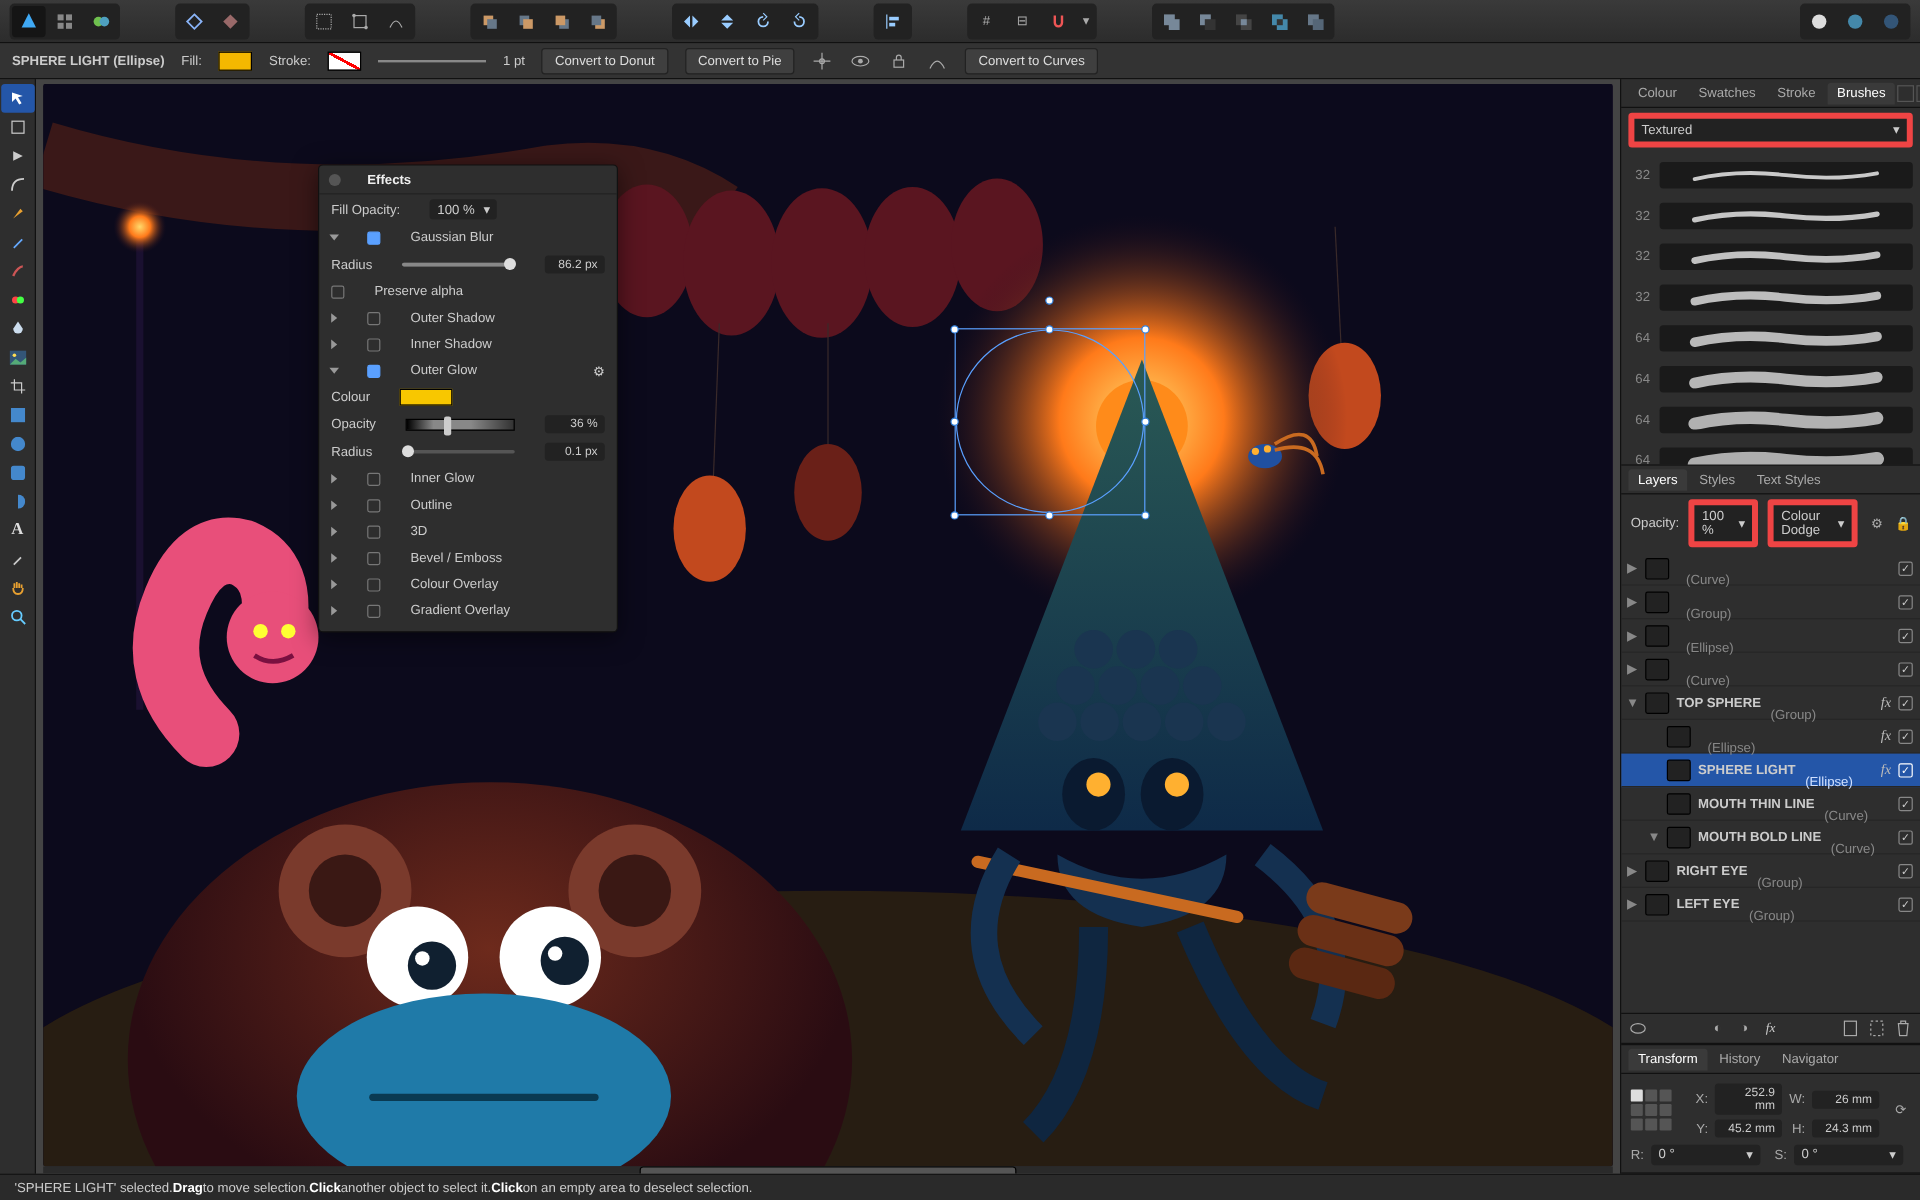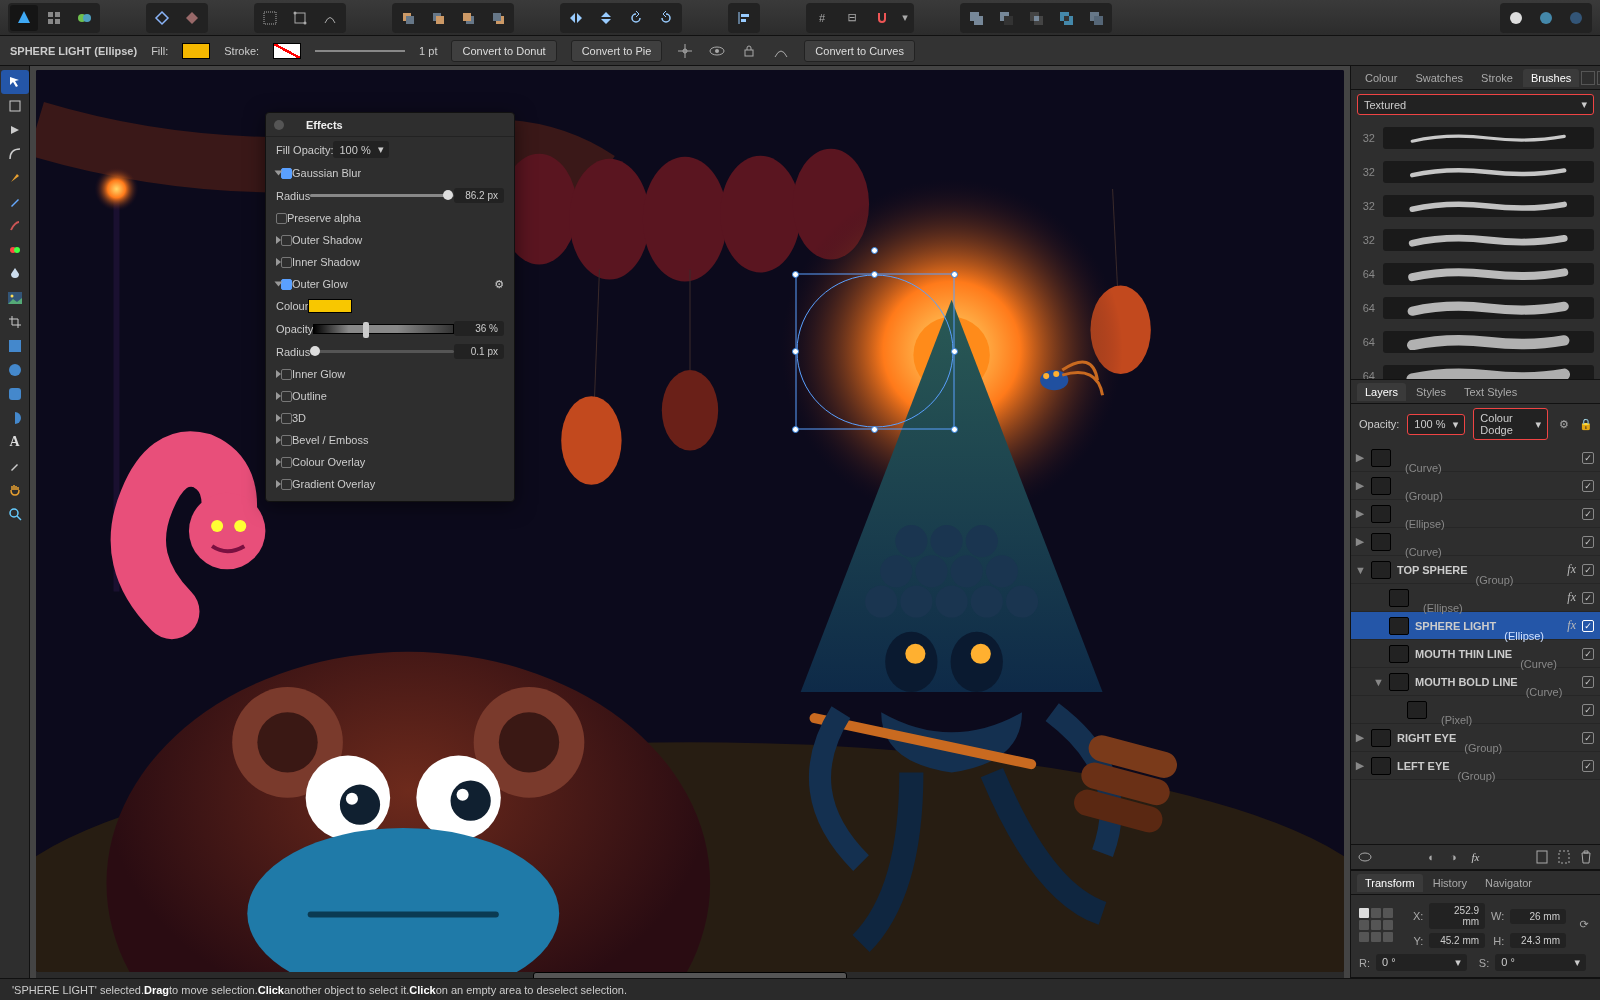--- a/index.html
+++ b/index.html
@@ -22,21 +22,21 @@
   .toolcol{width:30px;background:#2e2e2e;border-right:1px solid #111;display:flex;flex-direction:column;align-items:center;padding-top:4px;gap:0;}
   .tool{width:28px;height:24px;display:flex;align-items:center;justify-content:center;border-radius:3px;color:#ccc;margin-bottom:0px;}
   .tool.sel{background:#2456a8;color:#fff;}
   .canvas-wrap{flex:1;background:#444;position:relative;overflow:hidden;}
   .canvas{position:absolute;left:6px;top:4px;right:6px;bottom:6px;border-radius:2px;overflow:hidden;background:radial-gradient(circle at 68% 30%,#ffad2e 0,#f86f1a 6%,#5a1c28 18%,#1a0f2c 40%,#0b0718 70%),#0c0a1a;}
   .scrollbar-h{position:absolute;left:6px;right:6px;bottom:0;height:6px;background:#2a2a2a;}
   .scrollbar-h .thumb{position:absolute;left:38%;width:24%;top:0;bottom:0;background:#555;border-radius:3px;}
   .effects{position:absolute;left:205px;top:62px;width:250px;background:#2e2e2e;border:1px solid #111;border-radius:4px;box-shadow:0 4px 20px rgba(0,0,0,.5);color:#ccc;padding-bottom:6px;}
   .effects .titlebar{display:flex;align-items:center;height:24px;padding:0 8px;border-bottom:1px solid #222;gap:8px;}
   .dot{width:10px;height:10px;border-radius:50%;background:#555;}
-  .effects .row{display:flex;align-items:center;padding:4px 10px;gap:0;min-height:22px;}
+  .effects .row{display:flex;align-items:center;padding:4px 10px;gap:25px;min-height:22px;}
   .tri{width:0;height:0;border-top:4px solid transparent;border-bottom:4px solid transparent;border-left:5px solid #999;}
   .tri.open{transform:rotate(90deg);}
   .chk{width:11px;height:11px;border:1px solid #777;border-radius:2px;display:inline-block;}
   .chk.on{background:#5aa0ff;border-color:#5aa0ff;}
   .slider{flex:1;height:3px;background:#555;position:relative;border-radius:2px;}
   .slider .fill{position:absolute;left:0;top:0;bottom:0;background:#888;border-radius:2px;}
   .slider .knob{position:absolute;top:-4px;width:10px;height:10px;border-radius:50%;background:#ddd;}
   .val{background:#222;padding:2px 6px;border-radius:3px;font-size:10px;min-width:50px;text-align:right;}
   .sub{padding-left:24px;}
   .colorbox{width:44px;height:14px;background:#f8c700;border:1px solid #000;}
@@ -45,21 +45,21 @@
   .gear{margin-left:auto;}
   .sel-box{position:absolute;left:58%;top:20%;width:160px;height:180px;}
   .handle{position:absolute;width:7px;height:7px;background:#fff;border:1px solid #2d7edc;border-radius:50%;}
   .rightpanel{width:250px;background:#2e2e2e;border-left:1px solid #111;display:flex;flex-direction:column;}
   .tabs{display:flex;height:24px;border-bottom:1px solid #111;align-items:center;padding:0 6px;gap:2px;}
   .tab{padding:3px 8px;color:#aaa;border-radius:3px 3px 0 0;}
   .tab.active{background:#3a3a3a;color:#fff;}
   .tabs .rsq{margin-left:auto;display:flex;gap:2px;}
   .rsq div{width:14px;height:14px;border:1px solid #555;}
   .section{border-bottom:1px solid #111;}
-  .dropdown{background:#222;border:1px solid #ef4444;border-radius:3px;padding:3px 6px;display:flex;align-items:center;justify-content:space-between;margin:4px 6px;}
+  .dropdown{background:#222;border:5px solid #ef4444;border-radius:3px;padding:3px 6px;display:flex;align-items:center;justify-content:space-between;margin:4px 6px;}
   .brushes{padding:2px 6px;max-height:260px;overflow:hidden;}
   .brushitem{display:flex;align-items:center;gap:8px;height:34px;}
   .brushnum{width:18px;text-align:right;color:#888;}
   .brushprev{flex:1;height:22px;background:#1a1a1a;border-radius:3px;display:flex;align-items:center;justify-content:center;overflow:hidden;}
   .stroke-svg{width:95%;height:16px;}
   .layerhdr{display:flex;align-items:center;gap:8px;padding:4px 8px;}
   .layerhdr .dropdown{margin:0;flex:0 0 auto;}
   .layers{flex:1;overflow:auto;}
   .layer{display:flex;align-items:center;height:28px;padding:0 6px 0 4px;gap:6px;border-bottom:1px solid #262626;}
   .layer.sel{background:#2456a8;color:#fff;}
@@ -545,21 +545,21 @@
         <div class="handle" style="left:-3px;bottom:-3px"></div>
           <div class="handle" style="left:76px;bottom:-3px"></div>
           <div class="handle" style="right:-3px;bottom:-3px"></div>
         <div class="handle" style="left:76px;top:-3px"></div>
       </div>
     </div>
     <div class="scrollbar-h">
         <div class="thumb"></div>
       </div>
 
-    <div class="effects" style="position:absolute;left:235px;top:46px;">
+    <div class="effects" style="position:absolute;left:235px;top:71px;">
       <div class="titlebar">
         <span class="dot"></span>
         <span style="width:6px"></span>
         <span class="sectitle">Effects</span>
       </div>
       <div class="row">
         <span>Fill Opacity:</span>
         <span class="val" style="min-width:56px;display:flex;justify-content:space-between;align-items:center;">
             <span>100 %</span>
             <span>▾</span>
@@ -823,28 +823,20 @@
             <span class="name">MOUTH THIN LINE</span> 
             <span class="type">(Curve)</span>
             <span class="sp"></span>
             <span class="vis"></span>
           </div>
           <div class="layer indent1">
             <span class="disc">▼</span>
             <div class="thumb"></div>
             <span class="name">MOUTH BOLD LINE</span> 
             <span class="type">(Curve)</span>
-            <span class="sp"></span>
-            <span class="vis"></span>
-          </div>
-          <div class="layer indent2">
-            <span class="disc"></span>
-            <div class="thumb"></div>
-            <span class="name"></span> 
-            <span class="type">(Pixel)</span>
             <span class="sp"></span>
             <span class="vis"></span>
           </div>
           <div class="layer">
             <span class="disc">▶</span>
             <div class="thumb"></div>
             <span class="name">RIGHT EYE</span> 
             <span class="type">(Group)</span>
             <span class="sp"></span>
             <span class="vis"></span>

